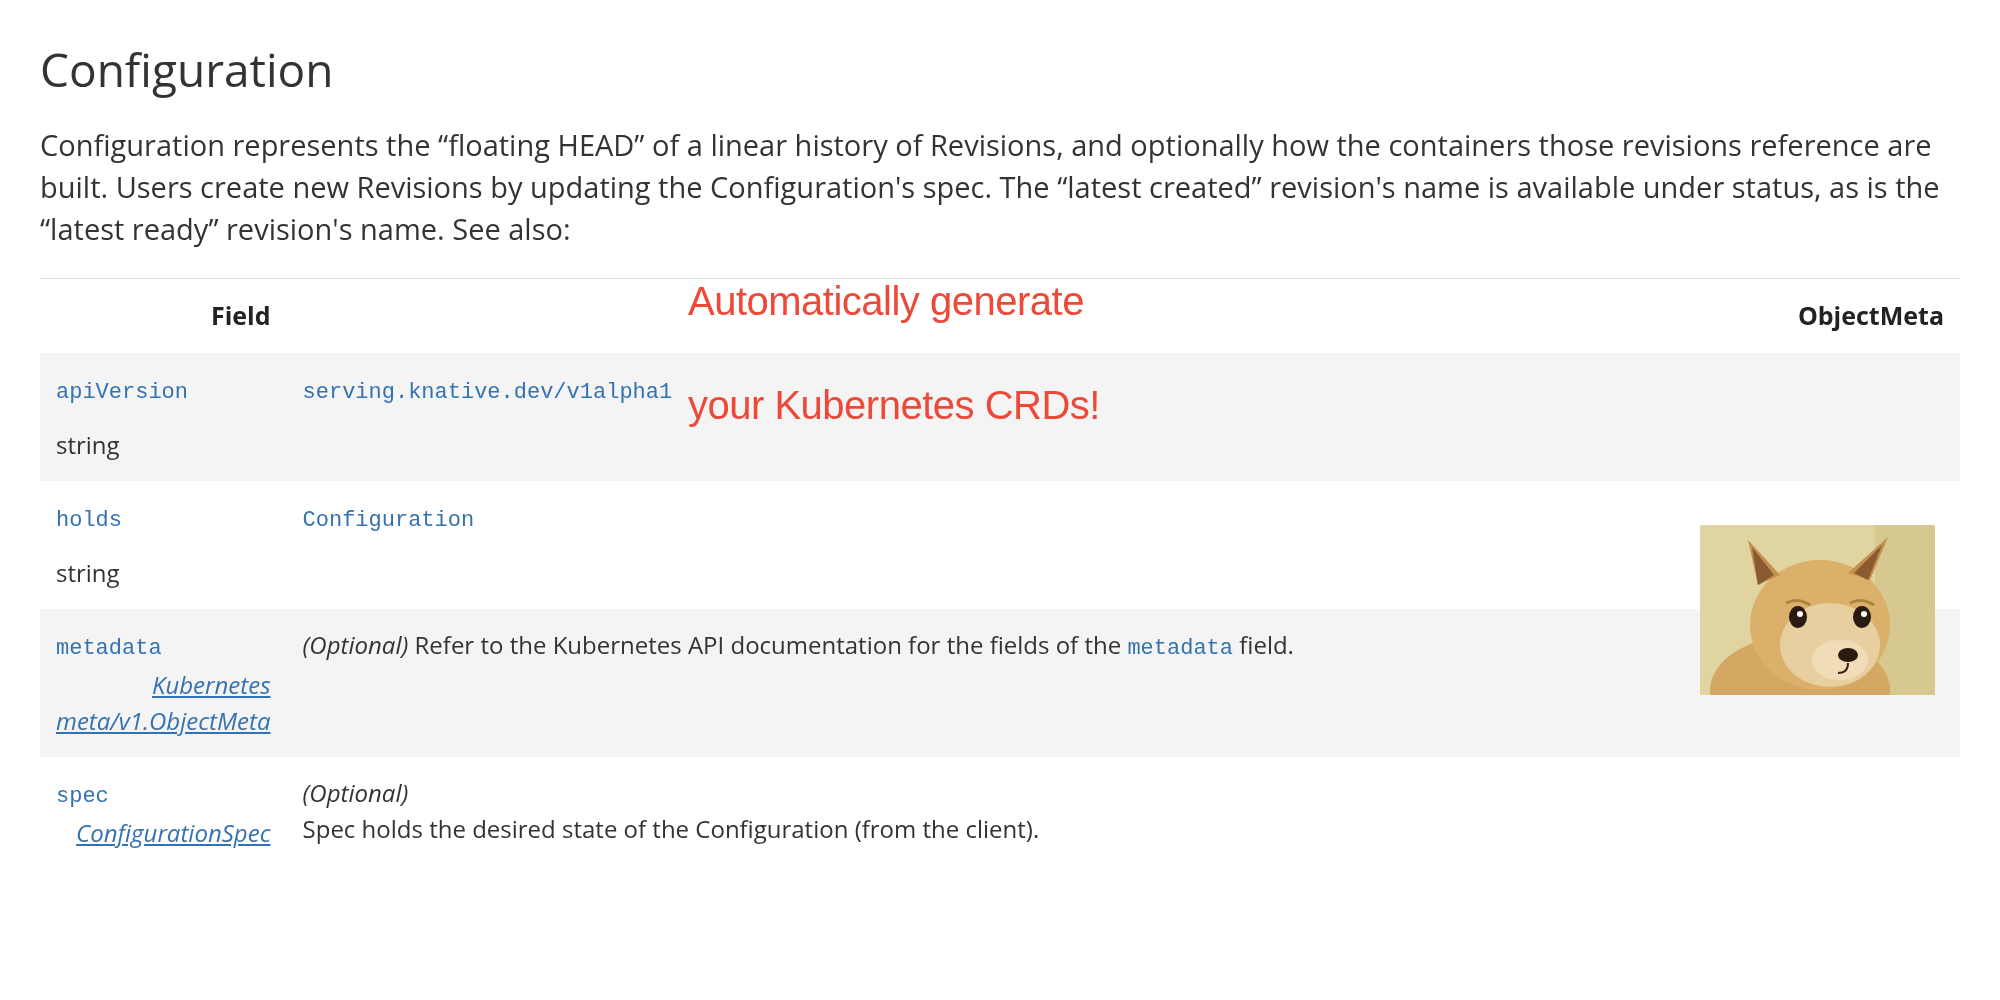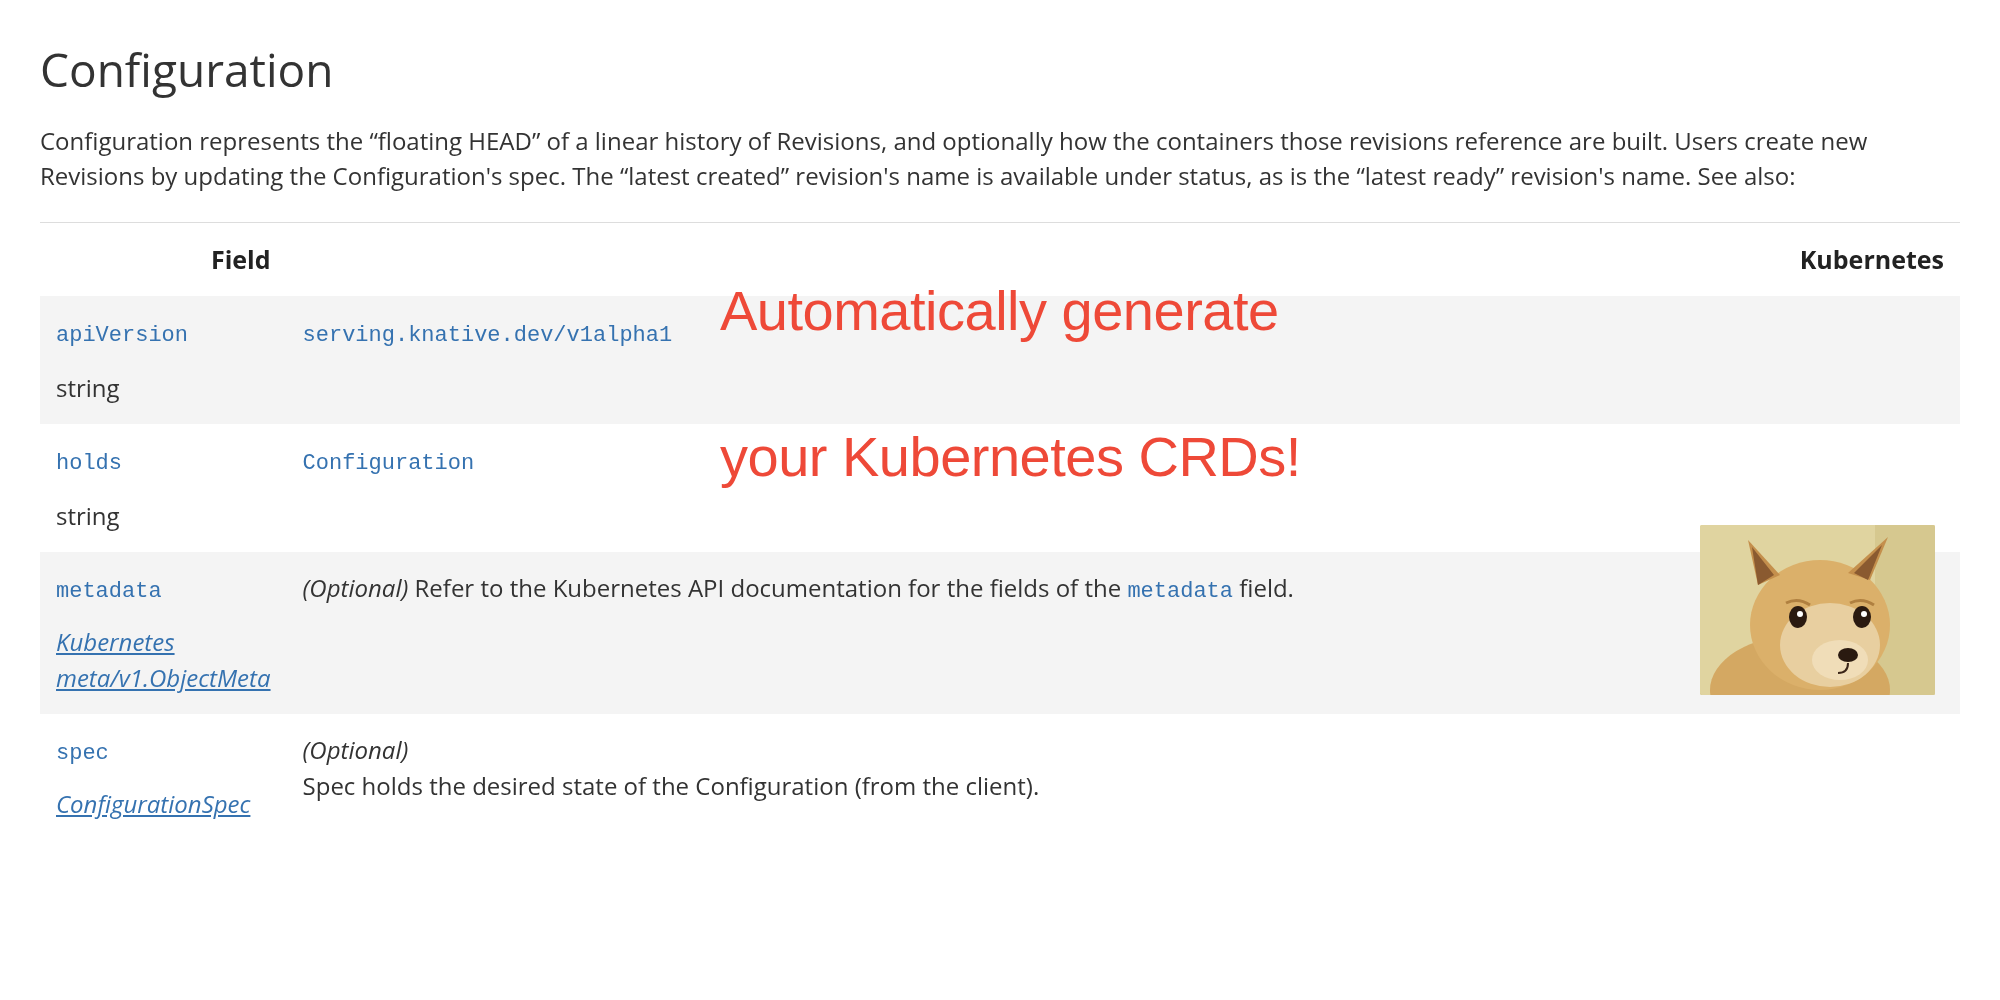--- a/index.html
+++ b/index.html
@@ -16,21 +16,21 @@
       line-height: 1.5;
       position: relative;
     }
     h1 {
       font-size: 46px;
       font-weight: 400;
       color: #333;
       margin-bottom: 20px;
     }
     .intro {
-      font-size: 24px;
+      font-size: 29px;
       color: #333;
       margin-bottom: 28px;
       line-height: 1.45;
     }
     .intro a {
       color: #3572b0;
       text-decoration: none;
     }
     table {
       width: 100%;
@@ -66,35 +66,36 @@
       color: #333;
       font-size: 24px;
       display: block;
       margin-top: 18px;
     }
     .field-type-link {
       color: #3572b0;
       font-style: italic;
       font-size: 24px;
       display: block;
-      margin-top: 16px;
+      margin-top: 2px;
+      text-align: right;
     }
     .desc-code {
       font-family: "Menlo", "Consolas", "Courier New", monospace;
       color: #3572b0;
       font-size: 22px;
     }
     .optional {
       font-style: italic;
     }
     .overlay-text {
       position: absolute;
       top: 275px;
-      left: 720px;
-      font-size: 56px;
+      left: 688px;
+      font-size: 40px;
       color: #ee4938;
       line-height: 1.3;
       font-weight: 400;
       font-family: -apple-system, "Helvetica Neue", Arial, sans-serif;
       letter-spacing: -0.5px;
     }
     .doge-img {
       position: absolute;
       top: 525px;
       right: 65px;
@@ -119,21 +120,21 @@
 
 <p class="intro">
   <span>Configuration represents the “floating HEAD” of a linear history of Revisions, and optionally how the containers those revisions reference are built. Users create new Revisions by updating the Configuration's spec. The “latest created” revision's name is available under status, as is the “latest ready” revision's name. See also:</span>
   <br>
 </p>
 
 <table>
   <thead>
     <tr>
       <th class="field-col">Field</th>
-      <th>Kubernetes</th>
+      <th>ObjectMeta</th>
     </tr>
   </thead>
   <tbody>
     <tr>
       <td>
         <span class="field-name">apiVersion</span>
         <span class="field-type">string</span>
       </td>
       <td>
         <span class="desc-code">serving.knative.dev/v1alpha1</span>

